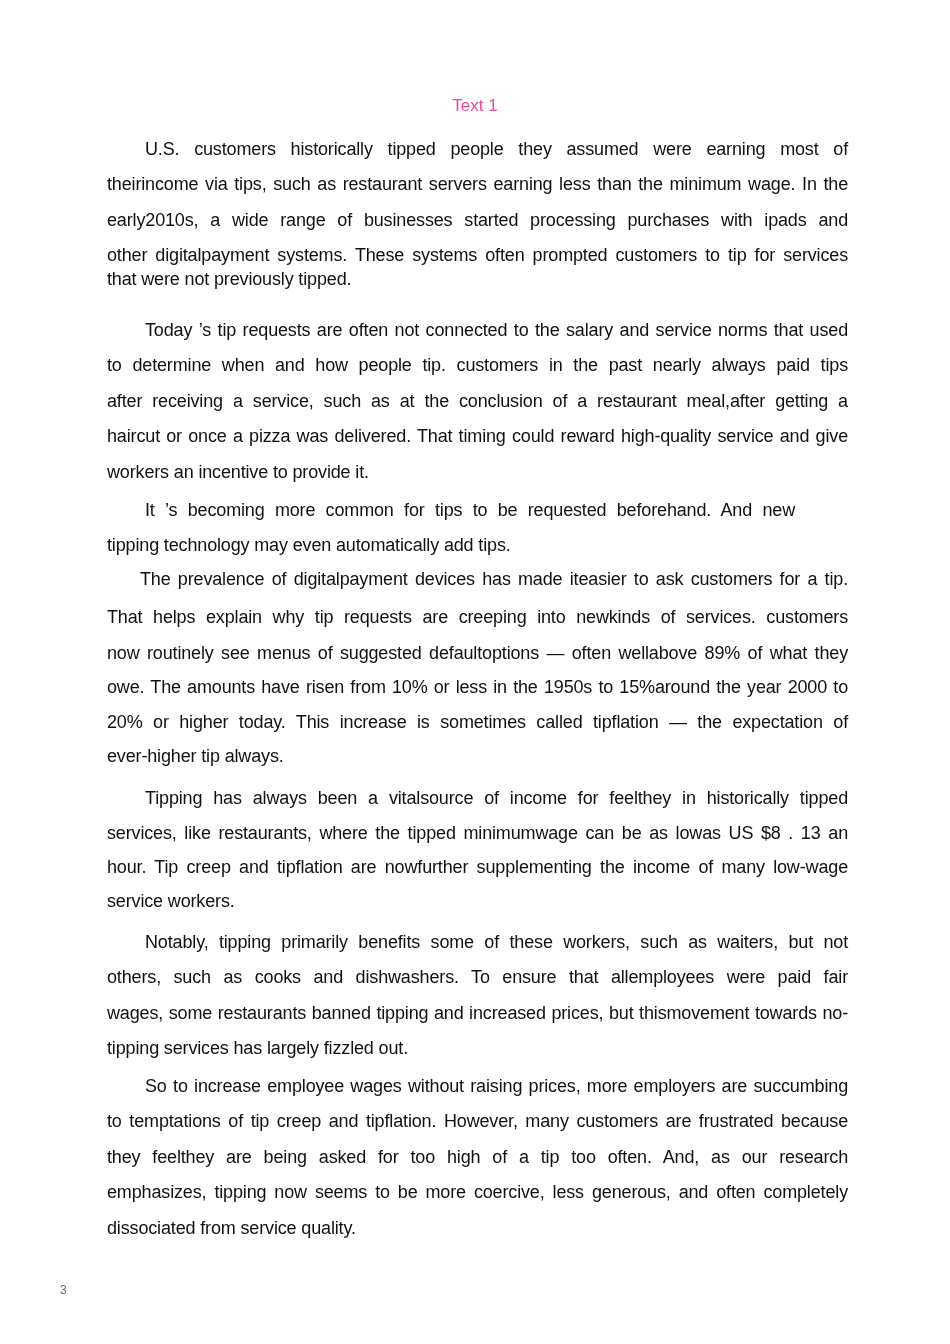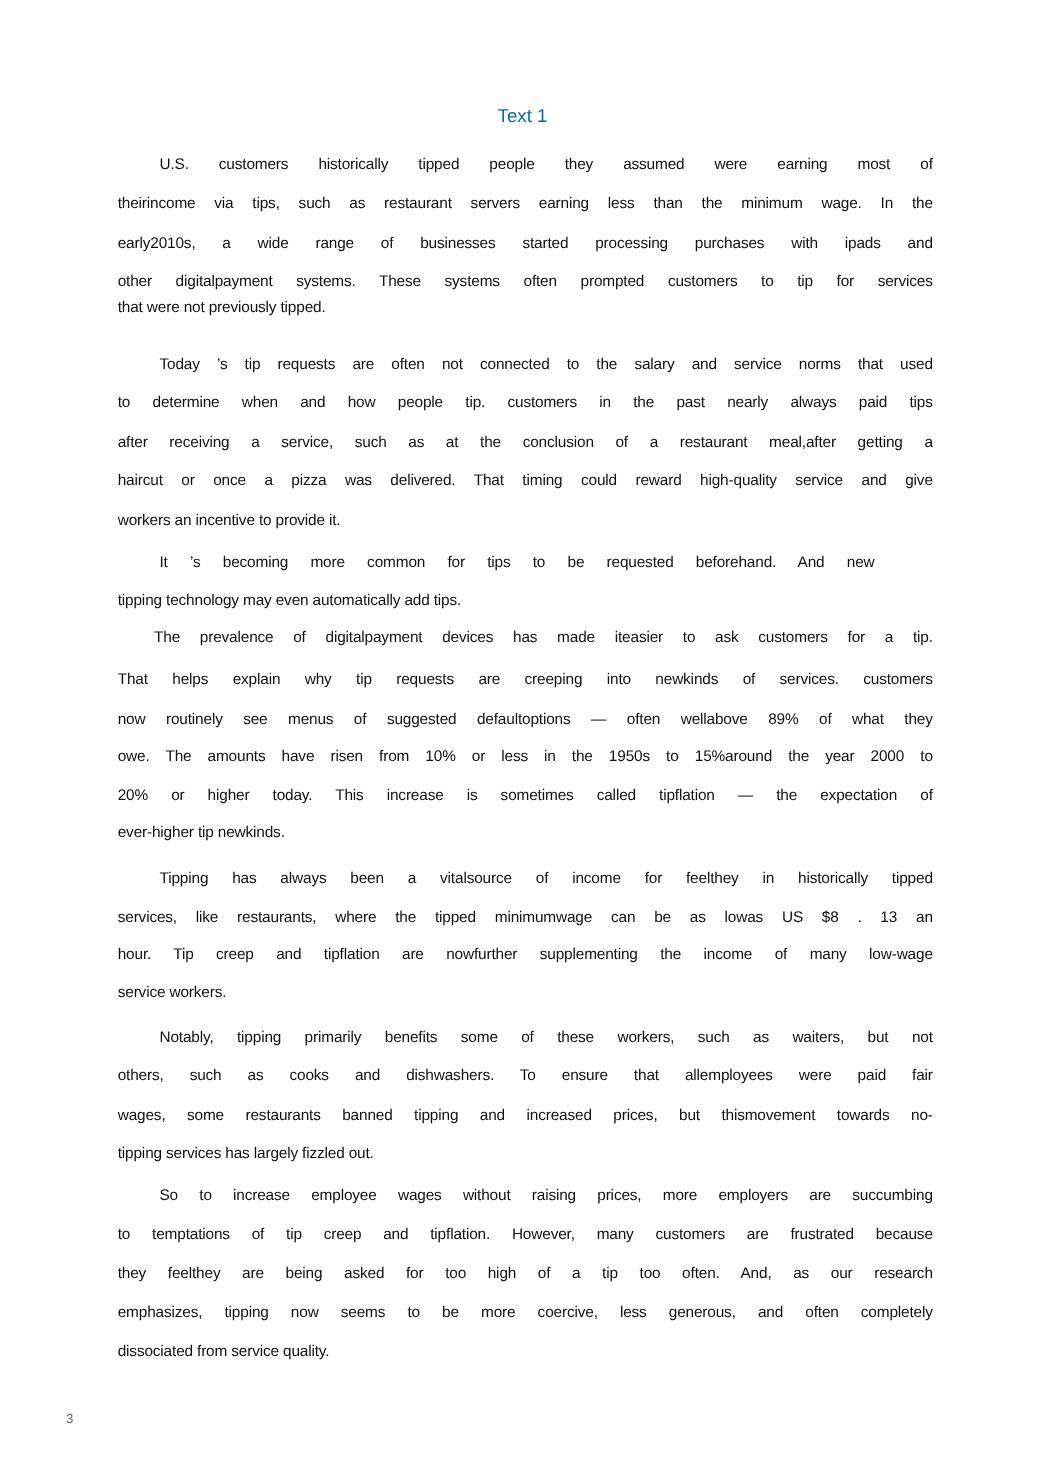--- a/index.html
+++ b/index.html
@@ -23,27 +23,27 @@
       background: #ffffff;
     }
     .title {
       position: absolute;
       top: 96px;
       left: 0;
       width: 950px;
       text-align: center;
       font-size: 17px;
       line-height: 20px;
-      color: #0369a1;
+      color: #ec4899;
     }
     .line {
       position: absolute;
       left: 107px;
       width: 741px;
-      font-size: 14px;
+      font-size: 18px;
       line-height: 20px;
       white-space: nowrap;
       text-align: justify;
       text-align-last: justify;
       letter-spacing: -0.15px;
       color: #111;
     }
     .line.indent {
       left: 145px;
       width: 703px;
@@ -91,21 +91,21 @@
     <div class="line indent" style="top:500px; width:650px">It ’s  becoming  more  common  for  tips  to  be  requested  beforehand.  And  new</div>
     <div class="line last" style="top:535px">tipping technology may even automatically add tips.</div>
   </div>
 
   <div>
     <div class="line indent2" style="top:569px">The prevalence of digitalpayment devices has made iteasier to ask customers for a tip.</div>
     <div class="line" style="top:607px">That  helps  explain  why  tip  requests  are  creeping  into  newkinds  of  services.  customers</div>
     <div class="line" style="top:643px">now routinely see menus of suggested defaultoptions — often wellabove 89% of what they</div>
     <div class="line" style="top:677px">owe.  The amounts have risen from 10% or less in the 1950s to 15%around the year 2000 to</div>
     <div class="line" style="top:712px">20%  or   higher  today.  This  increase  is  sometimes  called  tipflation  —  the  expectation  of</div>
-    <div class="line last" style="top:746px">ever-higher tip newkinds.</div>
+    <div class="line last" style="top:746px">ever-higher tip always.</div>
   </div>
 
   <div>
     <div class="line indent" style="top:788px">Tipping  has  always  been  a  vitalsource  of  income  for  feelthey  in historically tipped</div>
     <div class="line" style="top:823px">services,  like  restaurants,  where  the  tipped  minimumwage  can  be  as  lowas  US  $8  .  13  an</div>
     <div class="line" style="top:857px">hour. Tip creep  and  tipflation  are  nowfurther  supplementing  the  income  of many  low-wage</div>
     <div class="line last" style="top:891px">service workers.</div>
   </div>
 
   <div>

